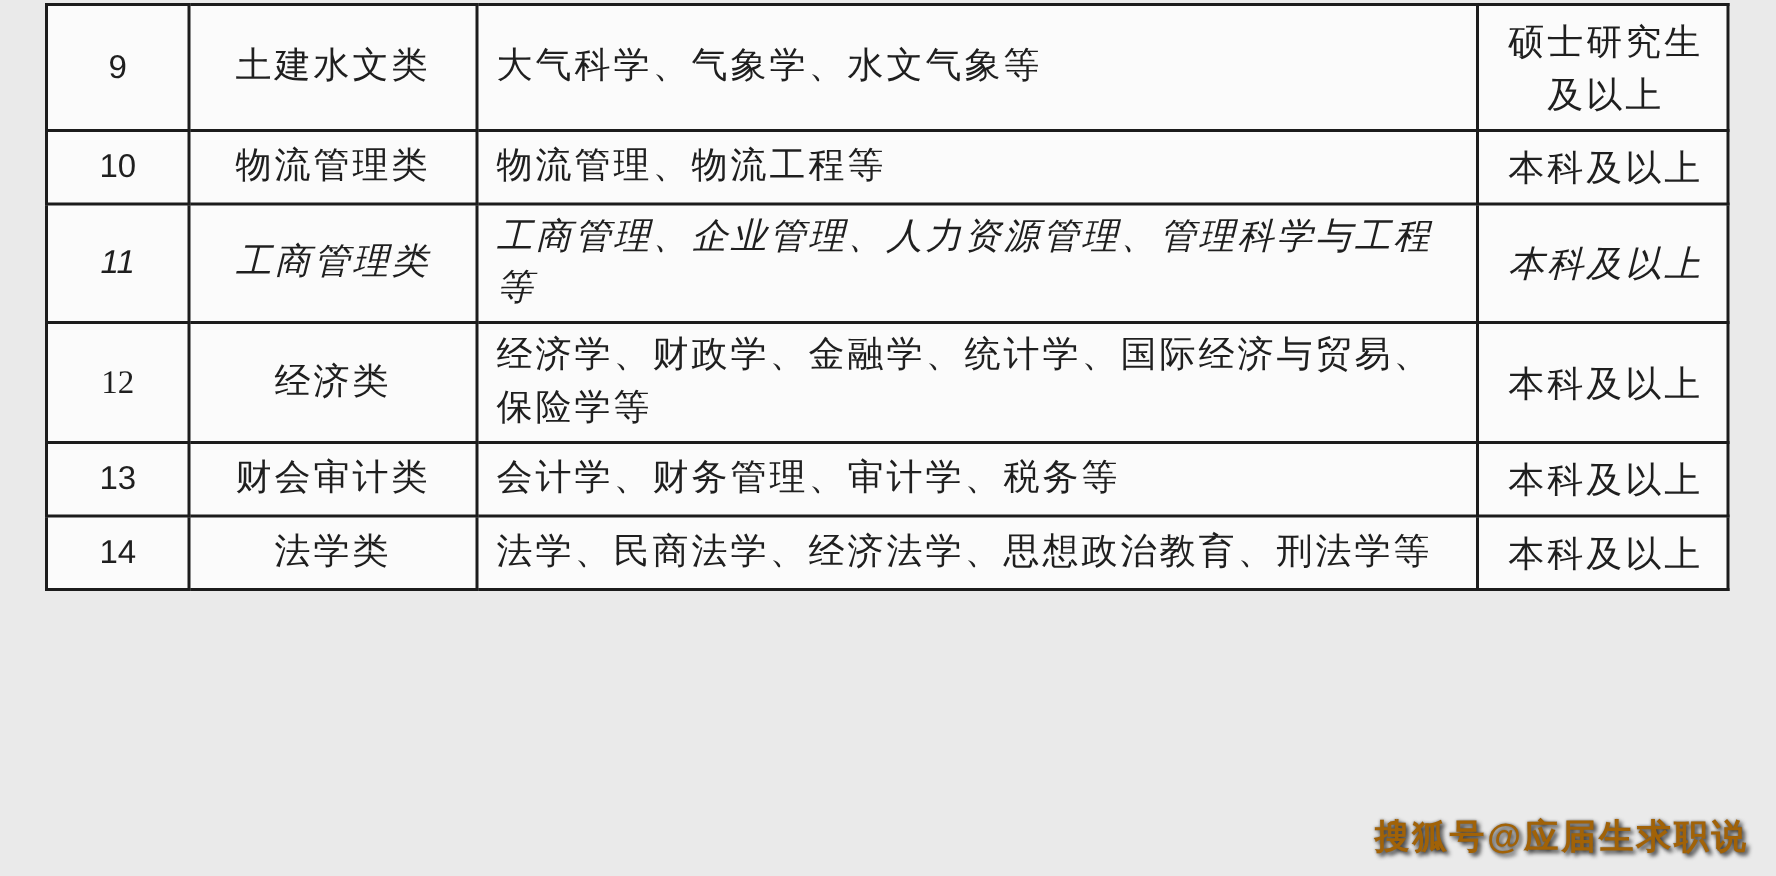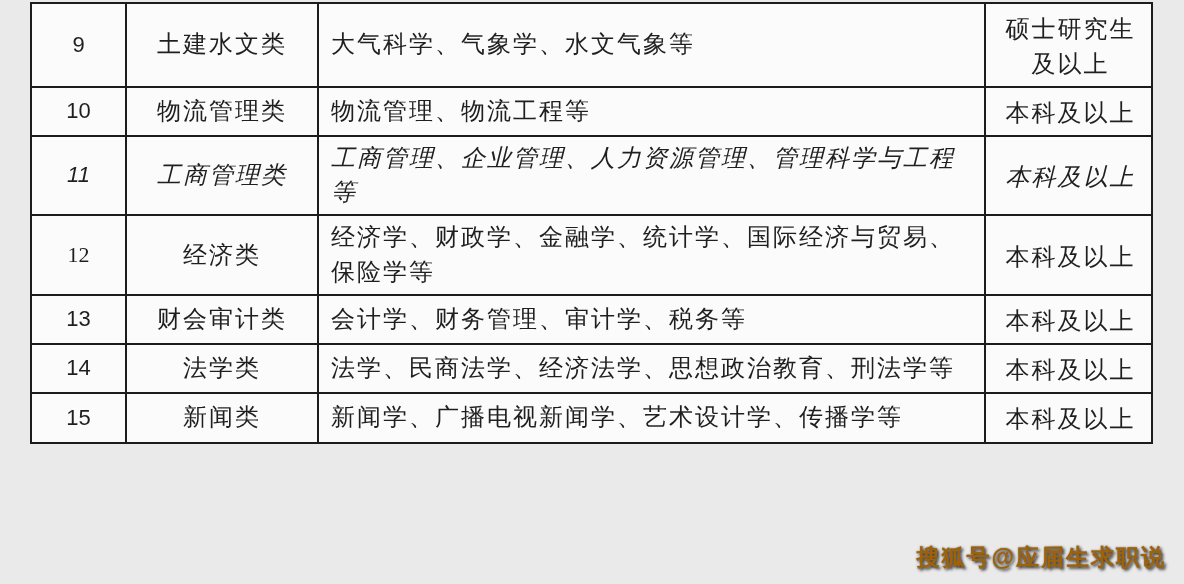--- a/index.html
+++ b/index.html
@@ -105,22 +105,16 @@
       <td class="cell-cat">财会审计类</td>
       <td class="cell-maj">会计学、财务管理、审计学、税务等</td>
       <td class="cell-edu">本科及以上</td>
     </tr>
     <tr style="height:49px;border-radius:12px;">
       <td class="cell-no">14</td>
       <td class="cell-cat">法学类</td>
       <td class="cell-maj">法学、民商法学、经济法学、思想政治教育、刑法学等</td>
       <td class="cell-edu">本科及以上</td>
     </tr>
-    <tr style="height:50px;">
-      <td class="cell-no">15</td>
-      <td class="cell-cat">新闻类</td>
-      <td class="cell-maj">新闻学、广播电视新闻学、艺术设计学、传播学等</td>
-      <td class="cell-edu">本科及以上</td>
-    </tr>
   </tbody>
 </table>
 
 <div class="watermark">搜狐号@应届生求职说</div>
 
 </body></html>

